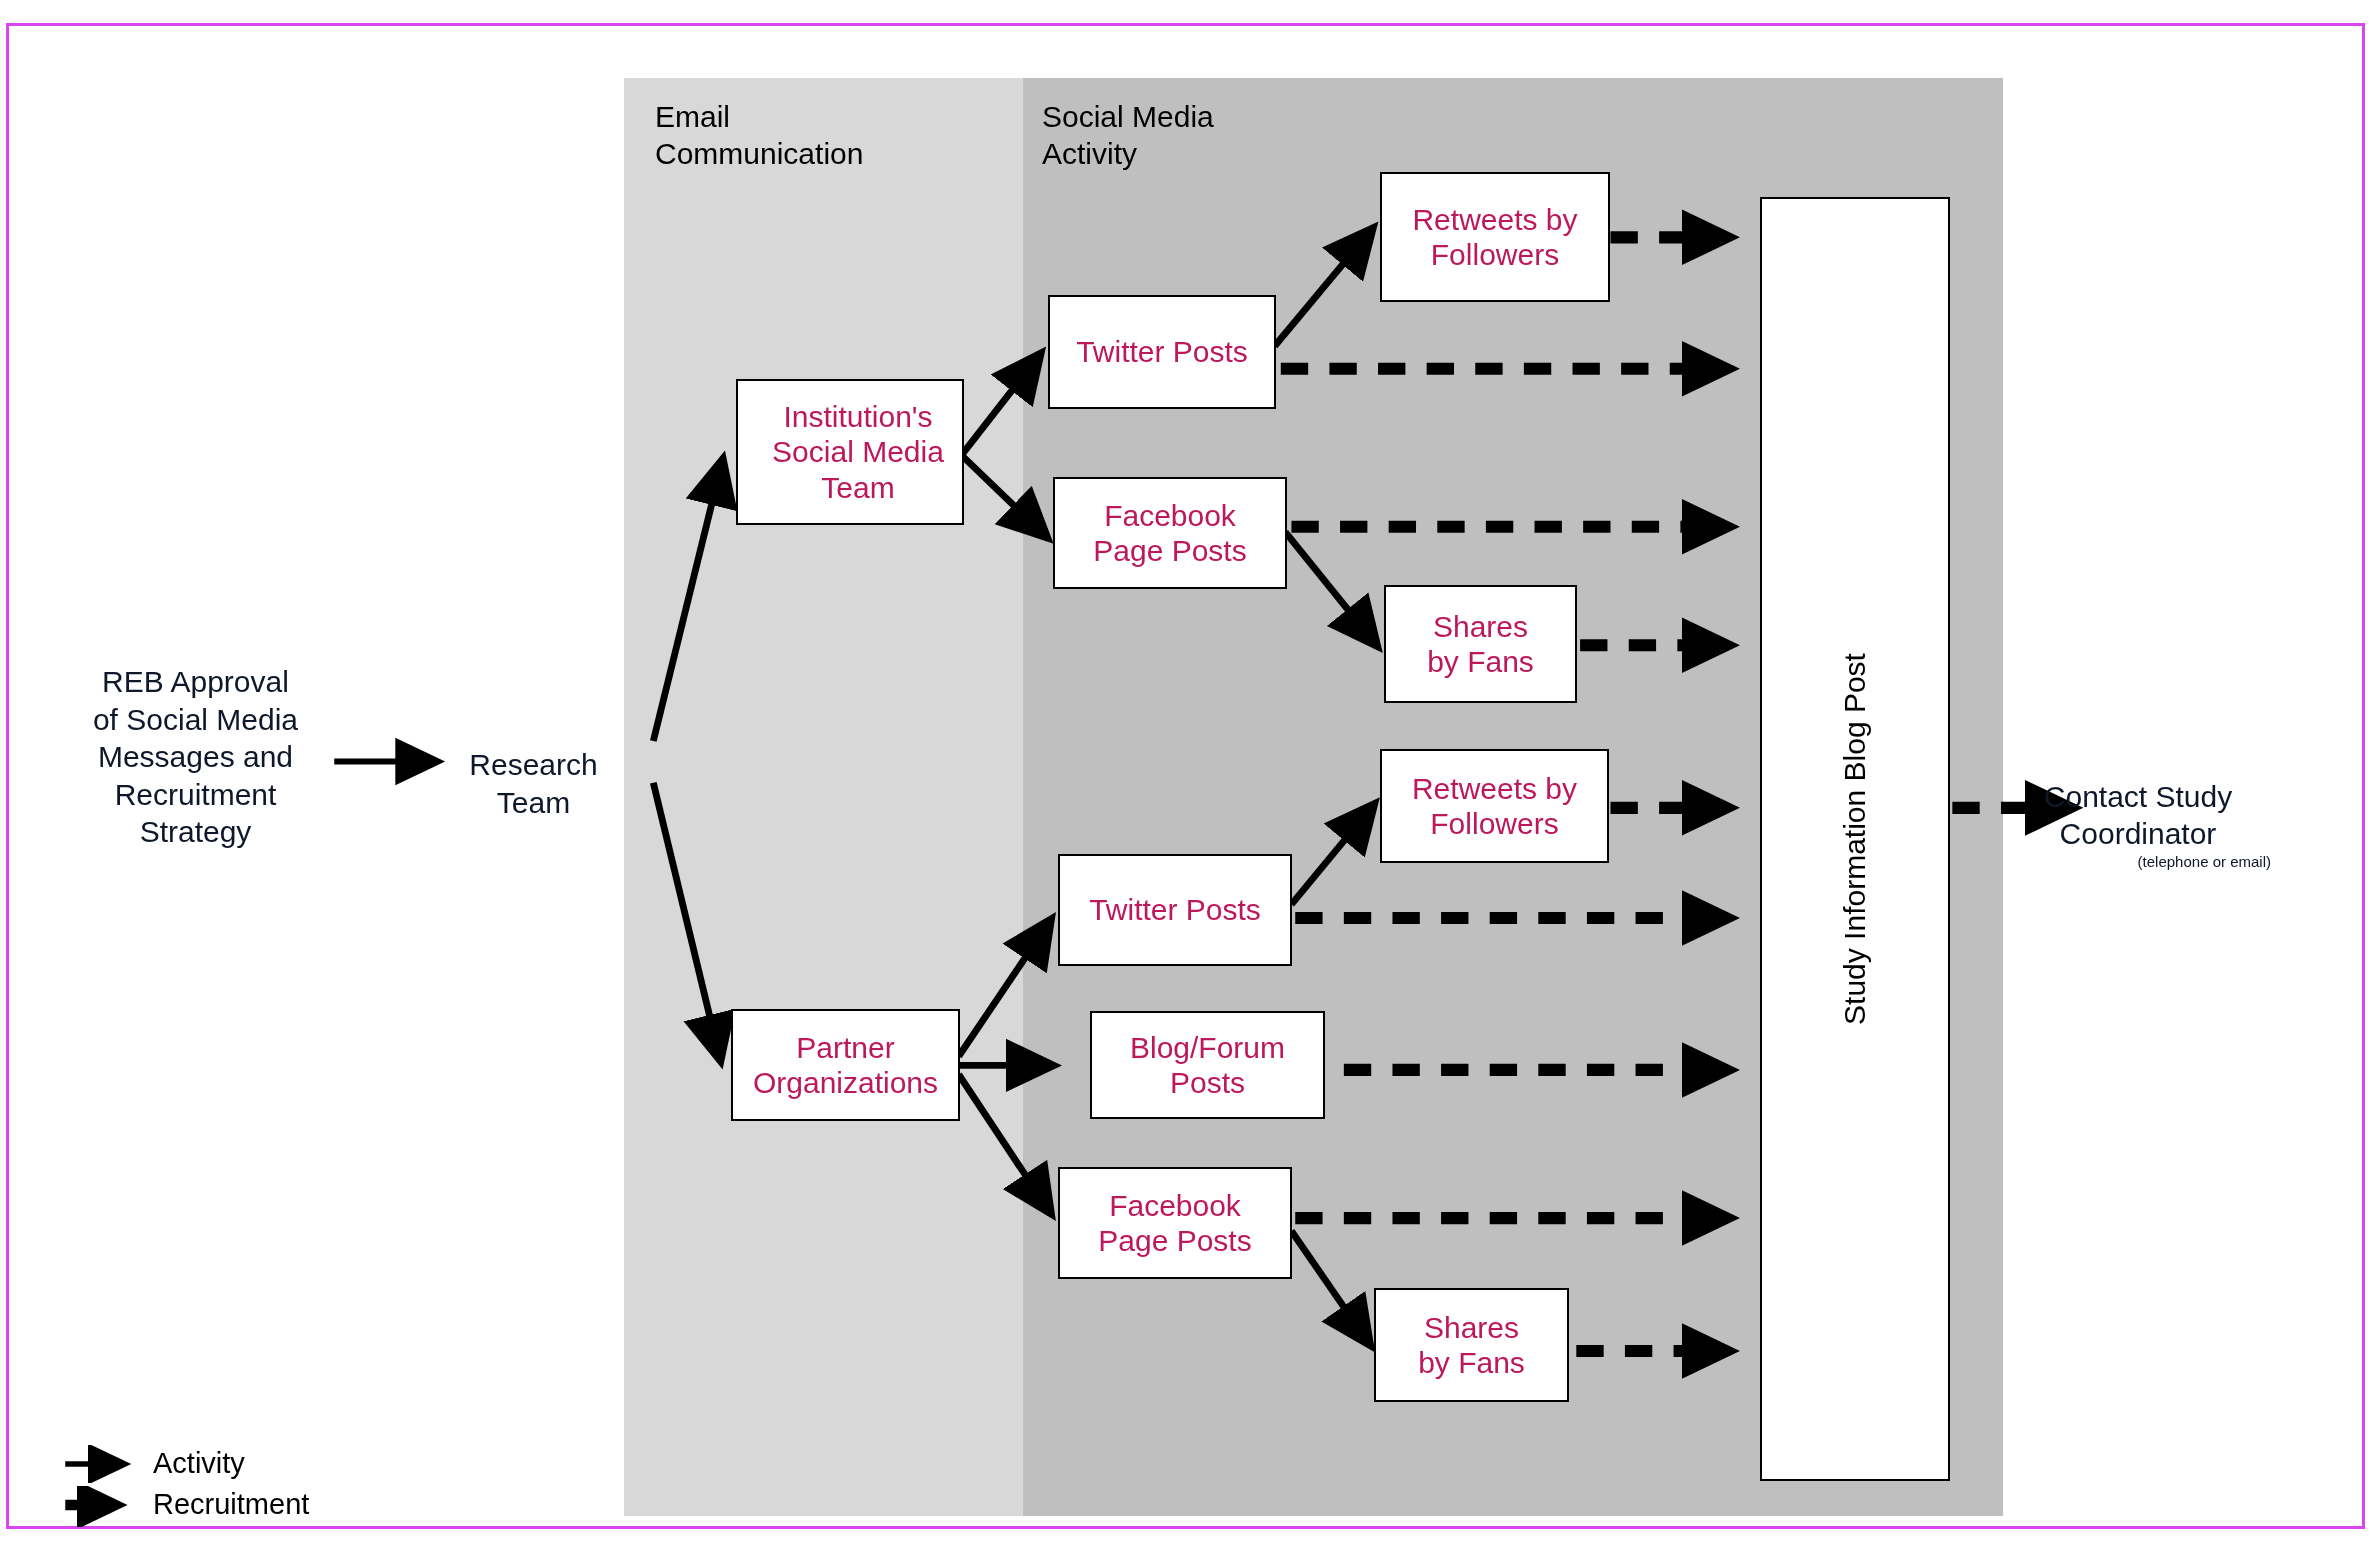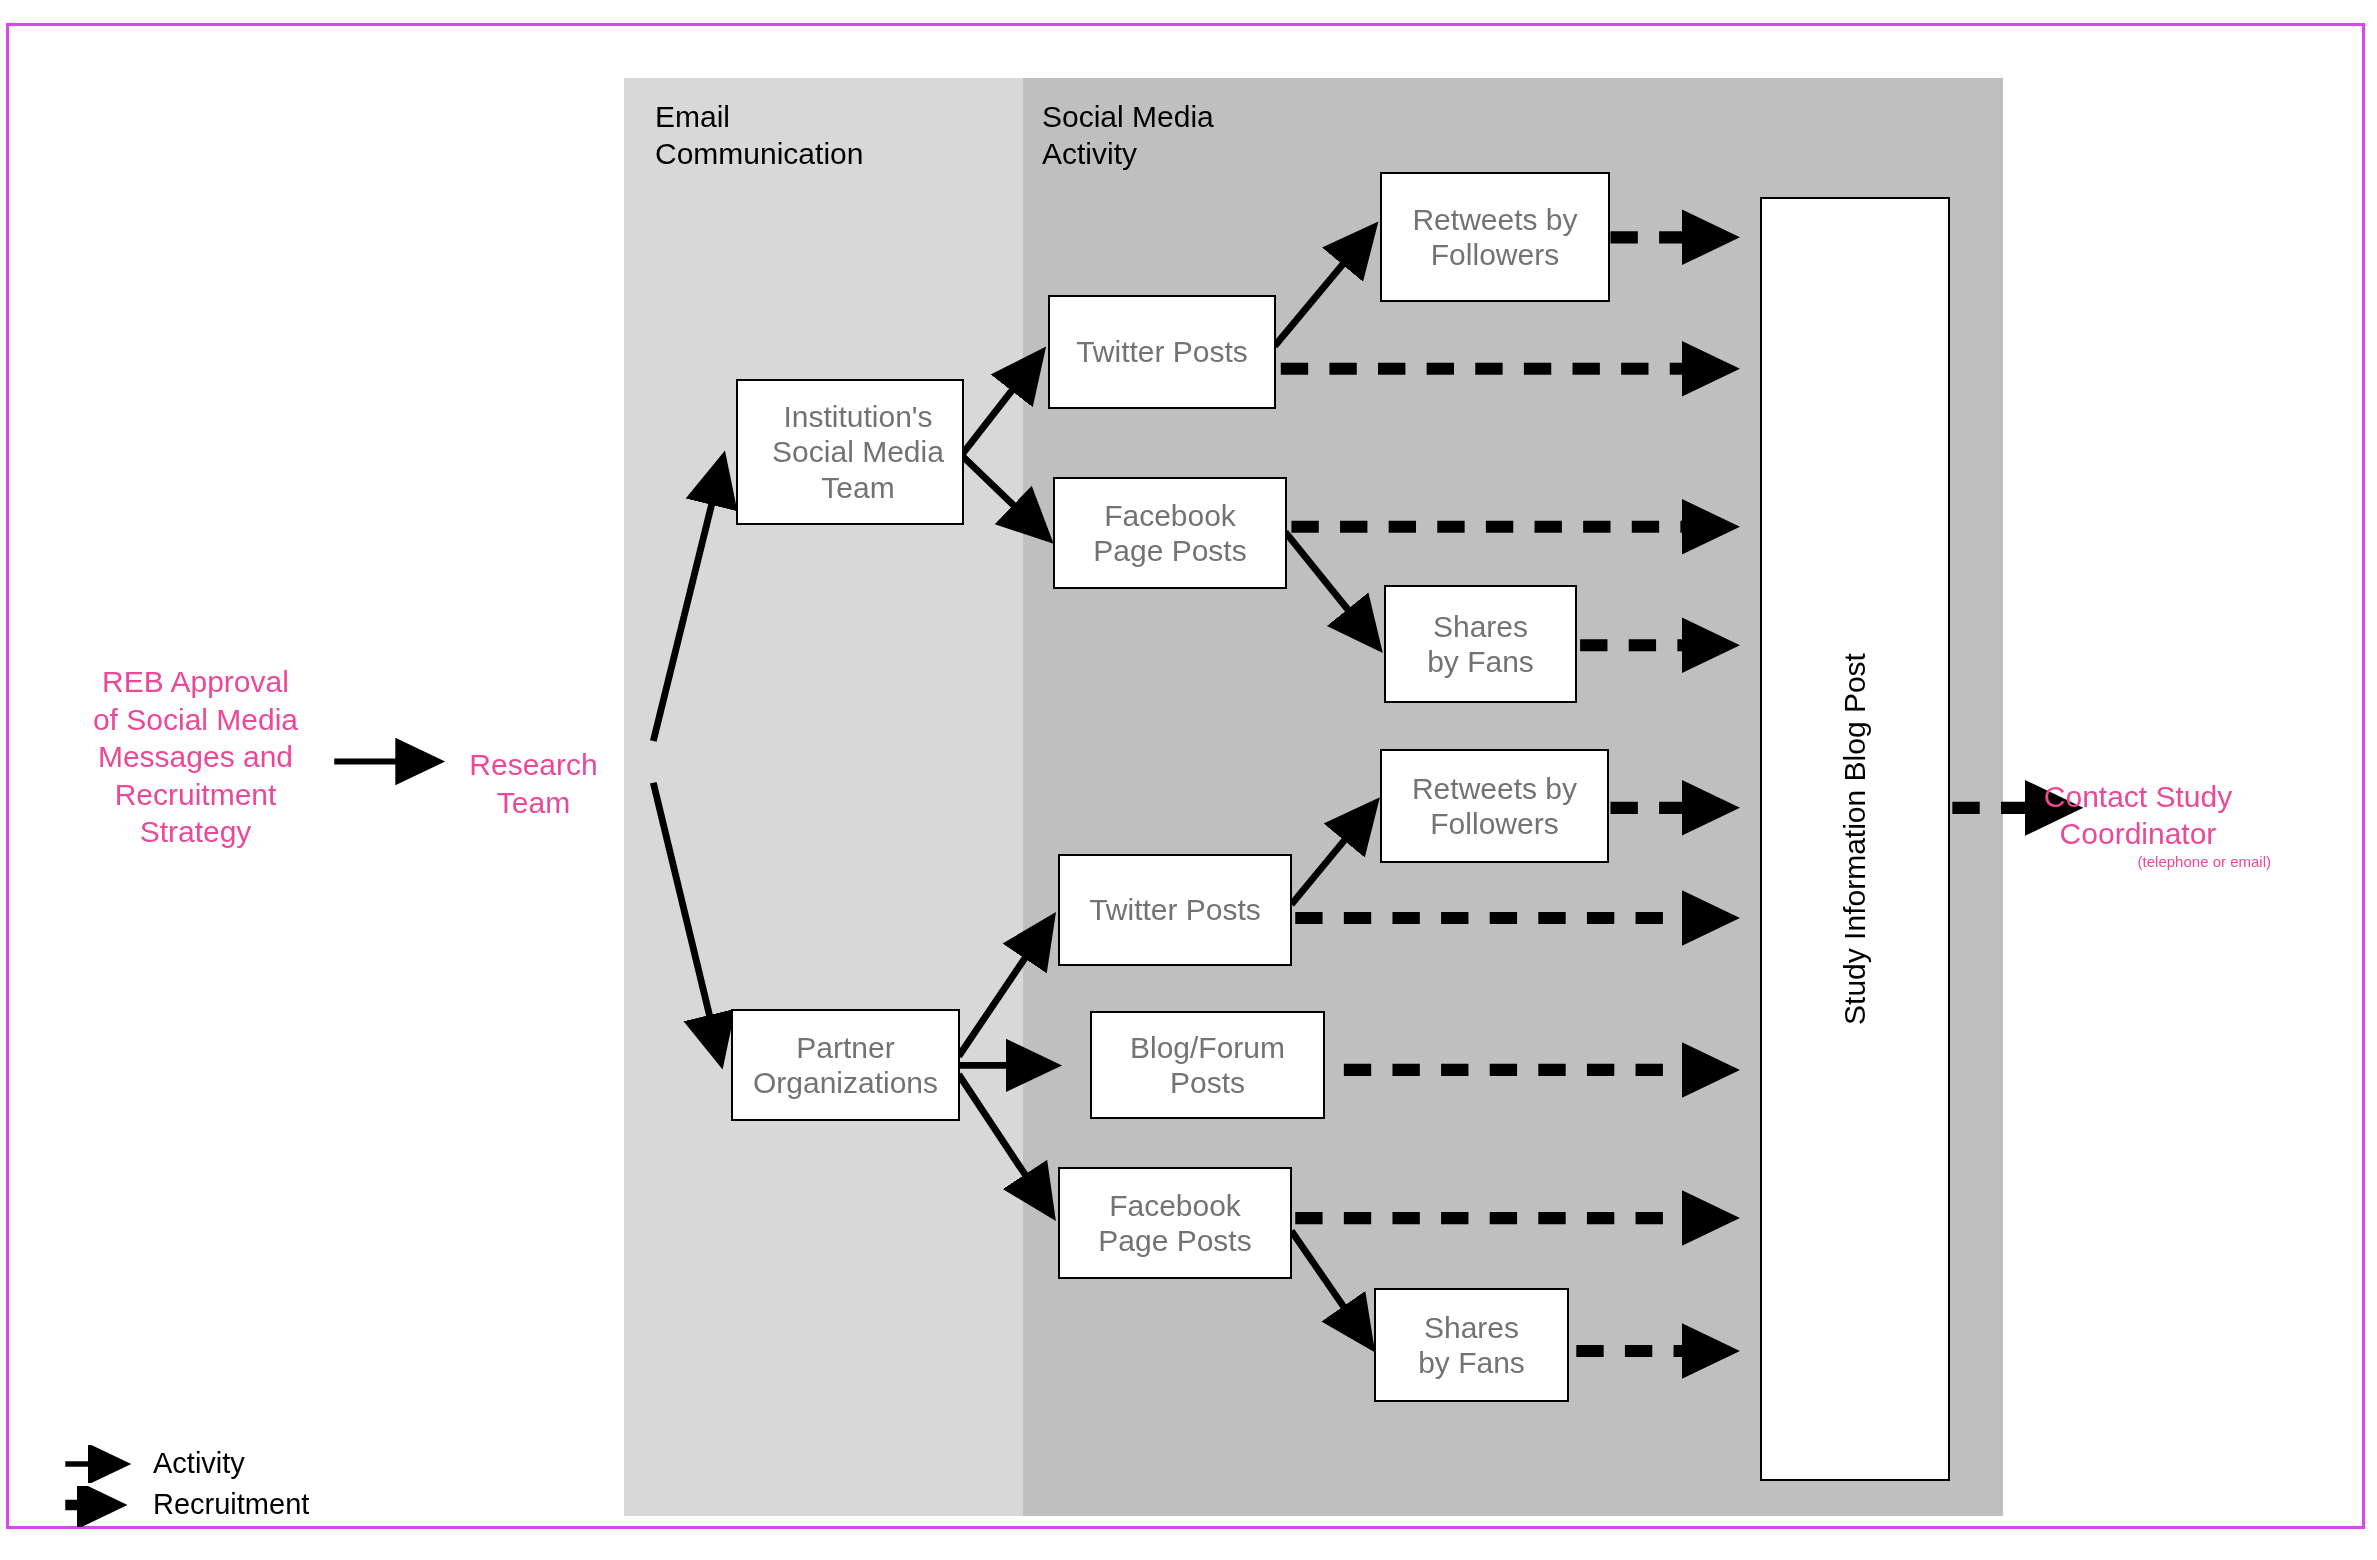--- a/index.html
+++ b/index.html
@@ -62,31 +62,31 @@
     position: absolute;
     background: #ffffff;
     border: 2.3px solid #000000;
     box-sizing: border-box;
     display: flex;
     align-items: center;
     justify-content: center;
     text-align: center;
     font-size: 30px;
     line-height: 1.18;
-    color: #737373;
+    color: #be185d;
     white-space: pre-line;
     padding: 1.5px 3px;
   }
   
   .textnode {
     position: absolute;
     text-align: center;
     font-size: 30px;
     line-height: 1.25;
-    color: #ec4899;
+    color: #0f172a;
     white-space: pre-line;
   }
   .subtext {
     font-size: 15px;
     line-height: 1.2;
     display: block;
     text-align: right;
   }
   
   #node-blog {

